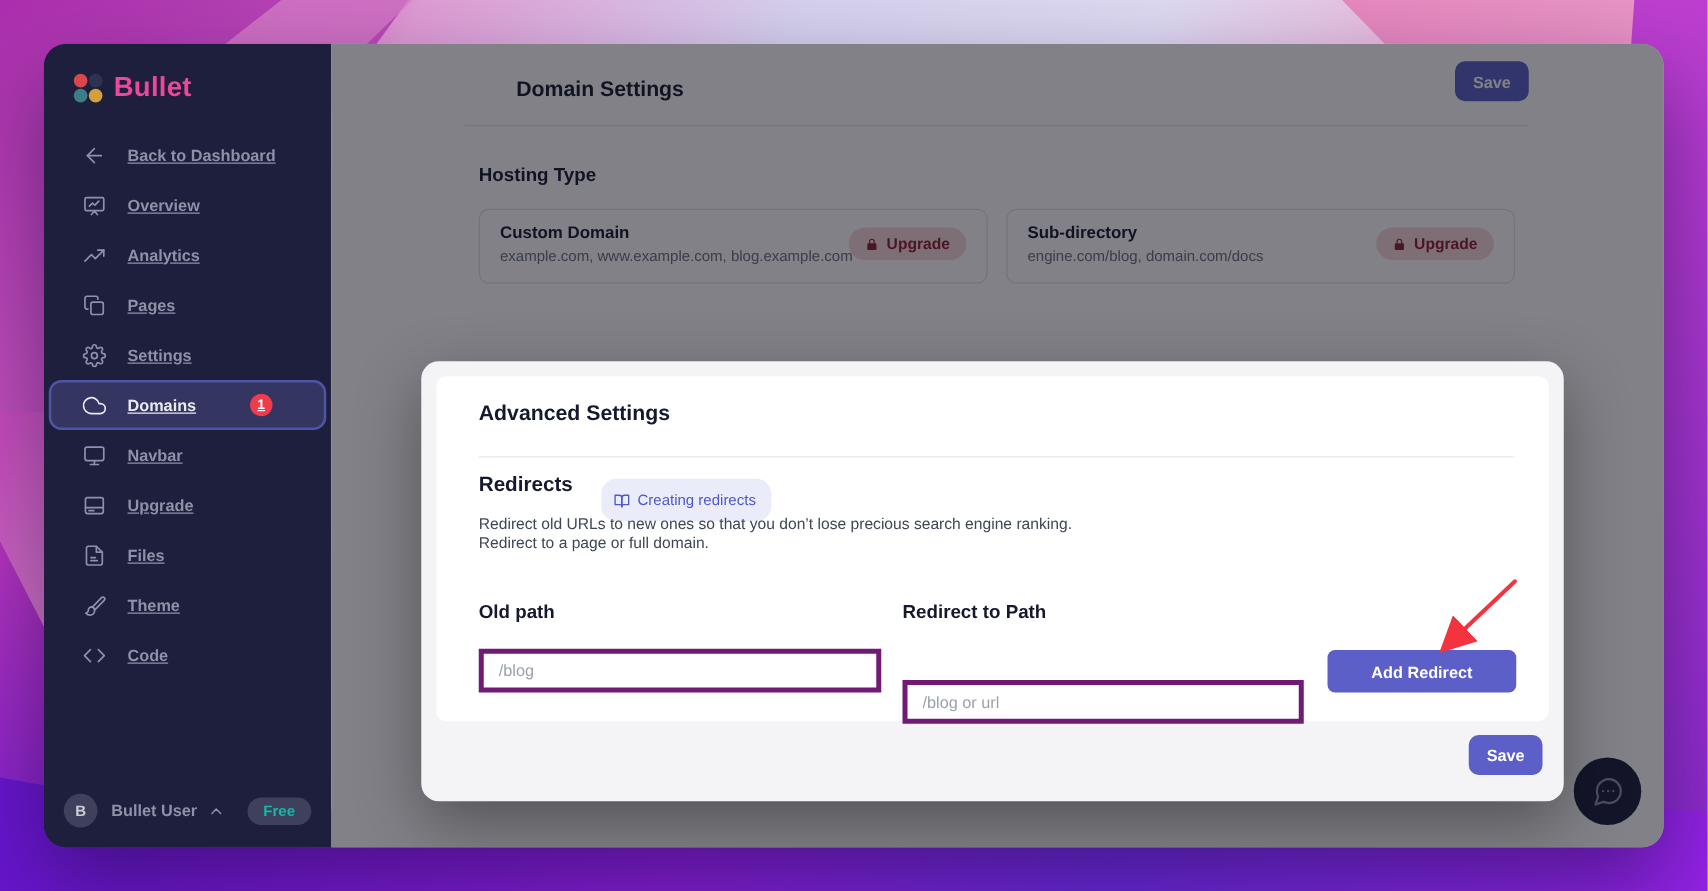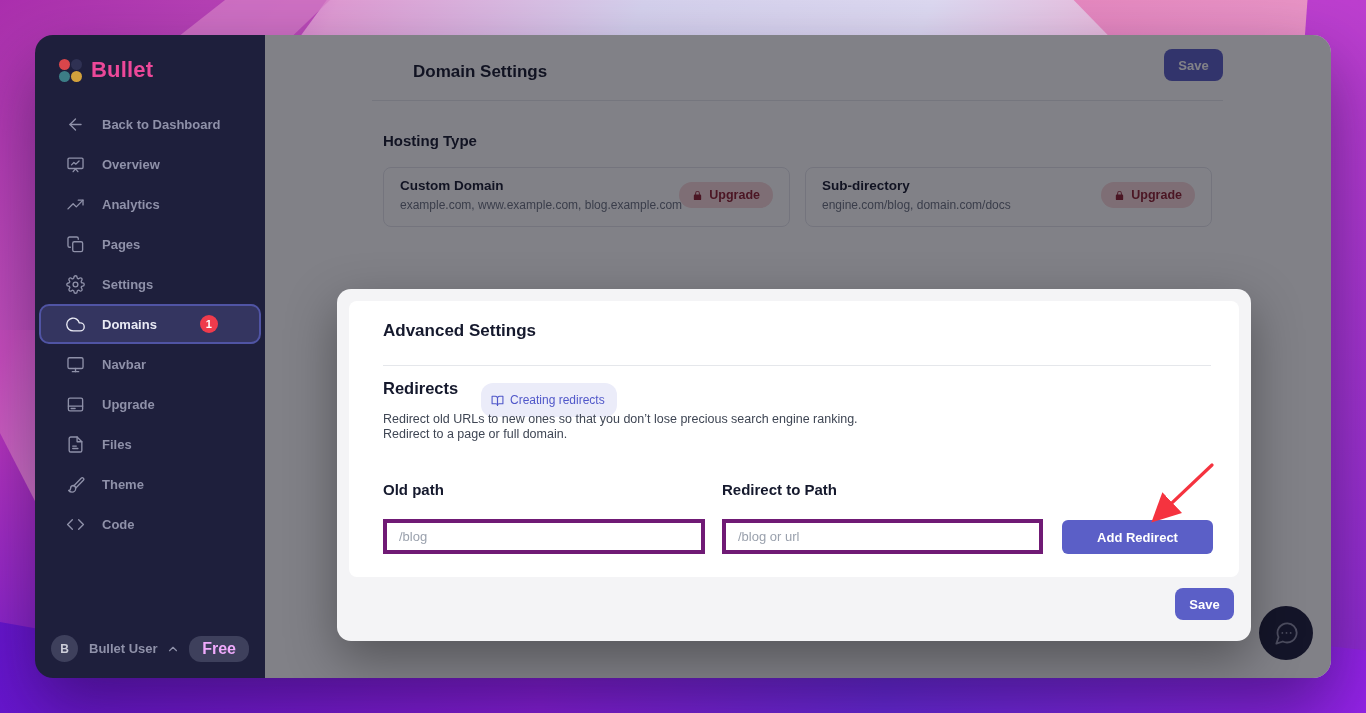--- a/index.html
+++ b/index.html
@@ -30,31 +30,31 @@
   
   .sidebar { width:230px; flex:0 0 230px; background:#1e1f3c; position:relative; color:#8f91a9; }
   .logo { display:flex; align-items:center; gap:9px; padding:22px 0 0 24px; cursor:pointer; }
   .logo-dots { width:23px; height:23px; display:grid; grid-template-columns:11px 11px; grid-template-rows:11px 11px; gap:1px; }
   .logo-dots i { border-radius:50%; display:block; }
   .logo-dots .d1 { background:#d9464b; } .logo-dots .d2 { background:#2f3153; }
   .logo-dots .d3 { background:#3c7d86; } .logo-dots .d4 { background:#d2a13c; }
   .logo-text { font-size:22px; font-weight:bold; color:#ec4899; letter-spacing:.2px; }
   .nav { position:absolute; left:0; right:0; top:69px; }
   .nav-item { height:40px; display:flex; align-items:center; gap:17px; padding:0 0 0 24px; margin:0 4px;
-    font-size:13px; font-weight:bold; cursor:pointer; border:2px solid transparent; border-radius:10px; }
+    font-size:13px; font-weight:bold; cursor:pointer; border:2px solid transparent; border-radius:10px;text-decoration:underline; }
   .nav-item .nicon { width:20px; height:20px; display:flex; align-items:center; justify-content:center; flex:0 0 20px; }
   .nav-item.active { background:#343560; border-color:#5054a4; color:#e9eaf4; margin:0 4px; }
   .badge { width:18px; height:18px; border-radius:50%; background:#ef3b4c; color:#fff; font-size:11px; font-weight:bold;
     display:flex; align-items:center; justify-content:center; margin-left:26px; }
   .user-row { position:absolute; left:16px; right:16px; bottom:16px; display:flex; align-items:center; cursor:pointer; }
   .avatar { width:27px; height:27px; border-radius:50%; background:#3e405c; color:#cdced9; font-size:12px; font-weight:bold;
     display:flex; align-items:center; justify-content:center; flex:0 0 27px; }
   .user-name { font-size:13px; font-weight:bold; color:#8f91a9; margin-left:11px; }
   .user-chevron { margin-left:8px; display:flex; }
-  .plan-pill { margin-left:auto; background:#3e405c; color:#f0abfc; font-size:16px; font-weight:bold;
+  .plan-pill { margin-left:auto; background:#3e405c; color:#14b8a6; font-size:12px; font-weight:bold;
     padding:4px 13px; border-radius:12px; }
 
   
   .main { position:relative; flex:1; background:#ffffff; }
   .page-title { position:absolute; left:107px; top:27px; font-size:17px; font-weight:bold; color:#15192d;margin-left:41px; }
   .btn { border:none; cursor:pointer; font-family:inherit; }
   .btn-primary { background:#5b5fc7; color:#fff; font-size:13px; font-weight:bold; border-radius:8px; }
   .header-save { position:absolute; left:899px; top:14px; width:59px; height:32px; }
   .header-divider { position:absolute; left:107px; top:65px; width:851px; height:1px; background:#e7e8ec; }
   .hosting-heading { position:absolute; left:118px; top:97px; font-size:15px; font-weight:bold; color:#15192d; }
@@ -80,21 +80,21 @@
   .redirects-heading { position:absolute; left:34px; top:78px; font-size:16.5px; font-weight:bold; color:#15192d; }
   .docs-chip { position:absolute; left:132px; top:82px; height:34px; background:#ebecf9; color:#5057c9;
     font-size:12px; border-radius:12px; display:flex; align-items:center; gap:6px; padding:0 12px 0 10px; cursor:pointer; }
   .desc { position:absolute; left:34px; font-size:12.5px; color:#3f4654; }
   .desc.l1 { top:111px; } .desc.l2 { top:126px; }
   .field-label { position:absolute; top:180px; font-size:15px; font-weight:bold; color:#15192d; }
   .field-label.f1 { left:34px; } .field-label.f2 { left:373px; }
   .text-input { position:absolute; top:218px; height:35px; border:4px solid #701a75; border-radius:0;
     font-size:13px; padding:0 12px; color:#15192d; font-family:inherit; outline:none; }
   .text-input::placeholder { color:#9aa1ad; }
-  .text-input.i1 { left:34px; width:322px; } .text-input.i2 { left:373px; width:321px; }
+  .text-input.i1 { left:34px; width:322px; } .text-input.i2 { left:373px; width:321px;margin-top:25px; }
   .add-redirect { position:absolute; left:713px; top:219px; width:151px; height:34px; border-radius:6px; }
   .modal-save { position:absolute; right:17px; top:299px; width:59px; height:32px; }
 
   .annot-arrow { position:absolute; left:855px; top:418px; z-index:40; pointer-events:none; }
 </style>
 </head>
 <body>
 
 <div class="wallpaper"></div>
 <div class="wp-tl"></div>

